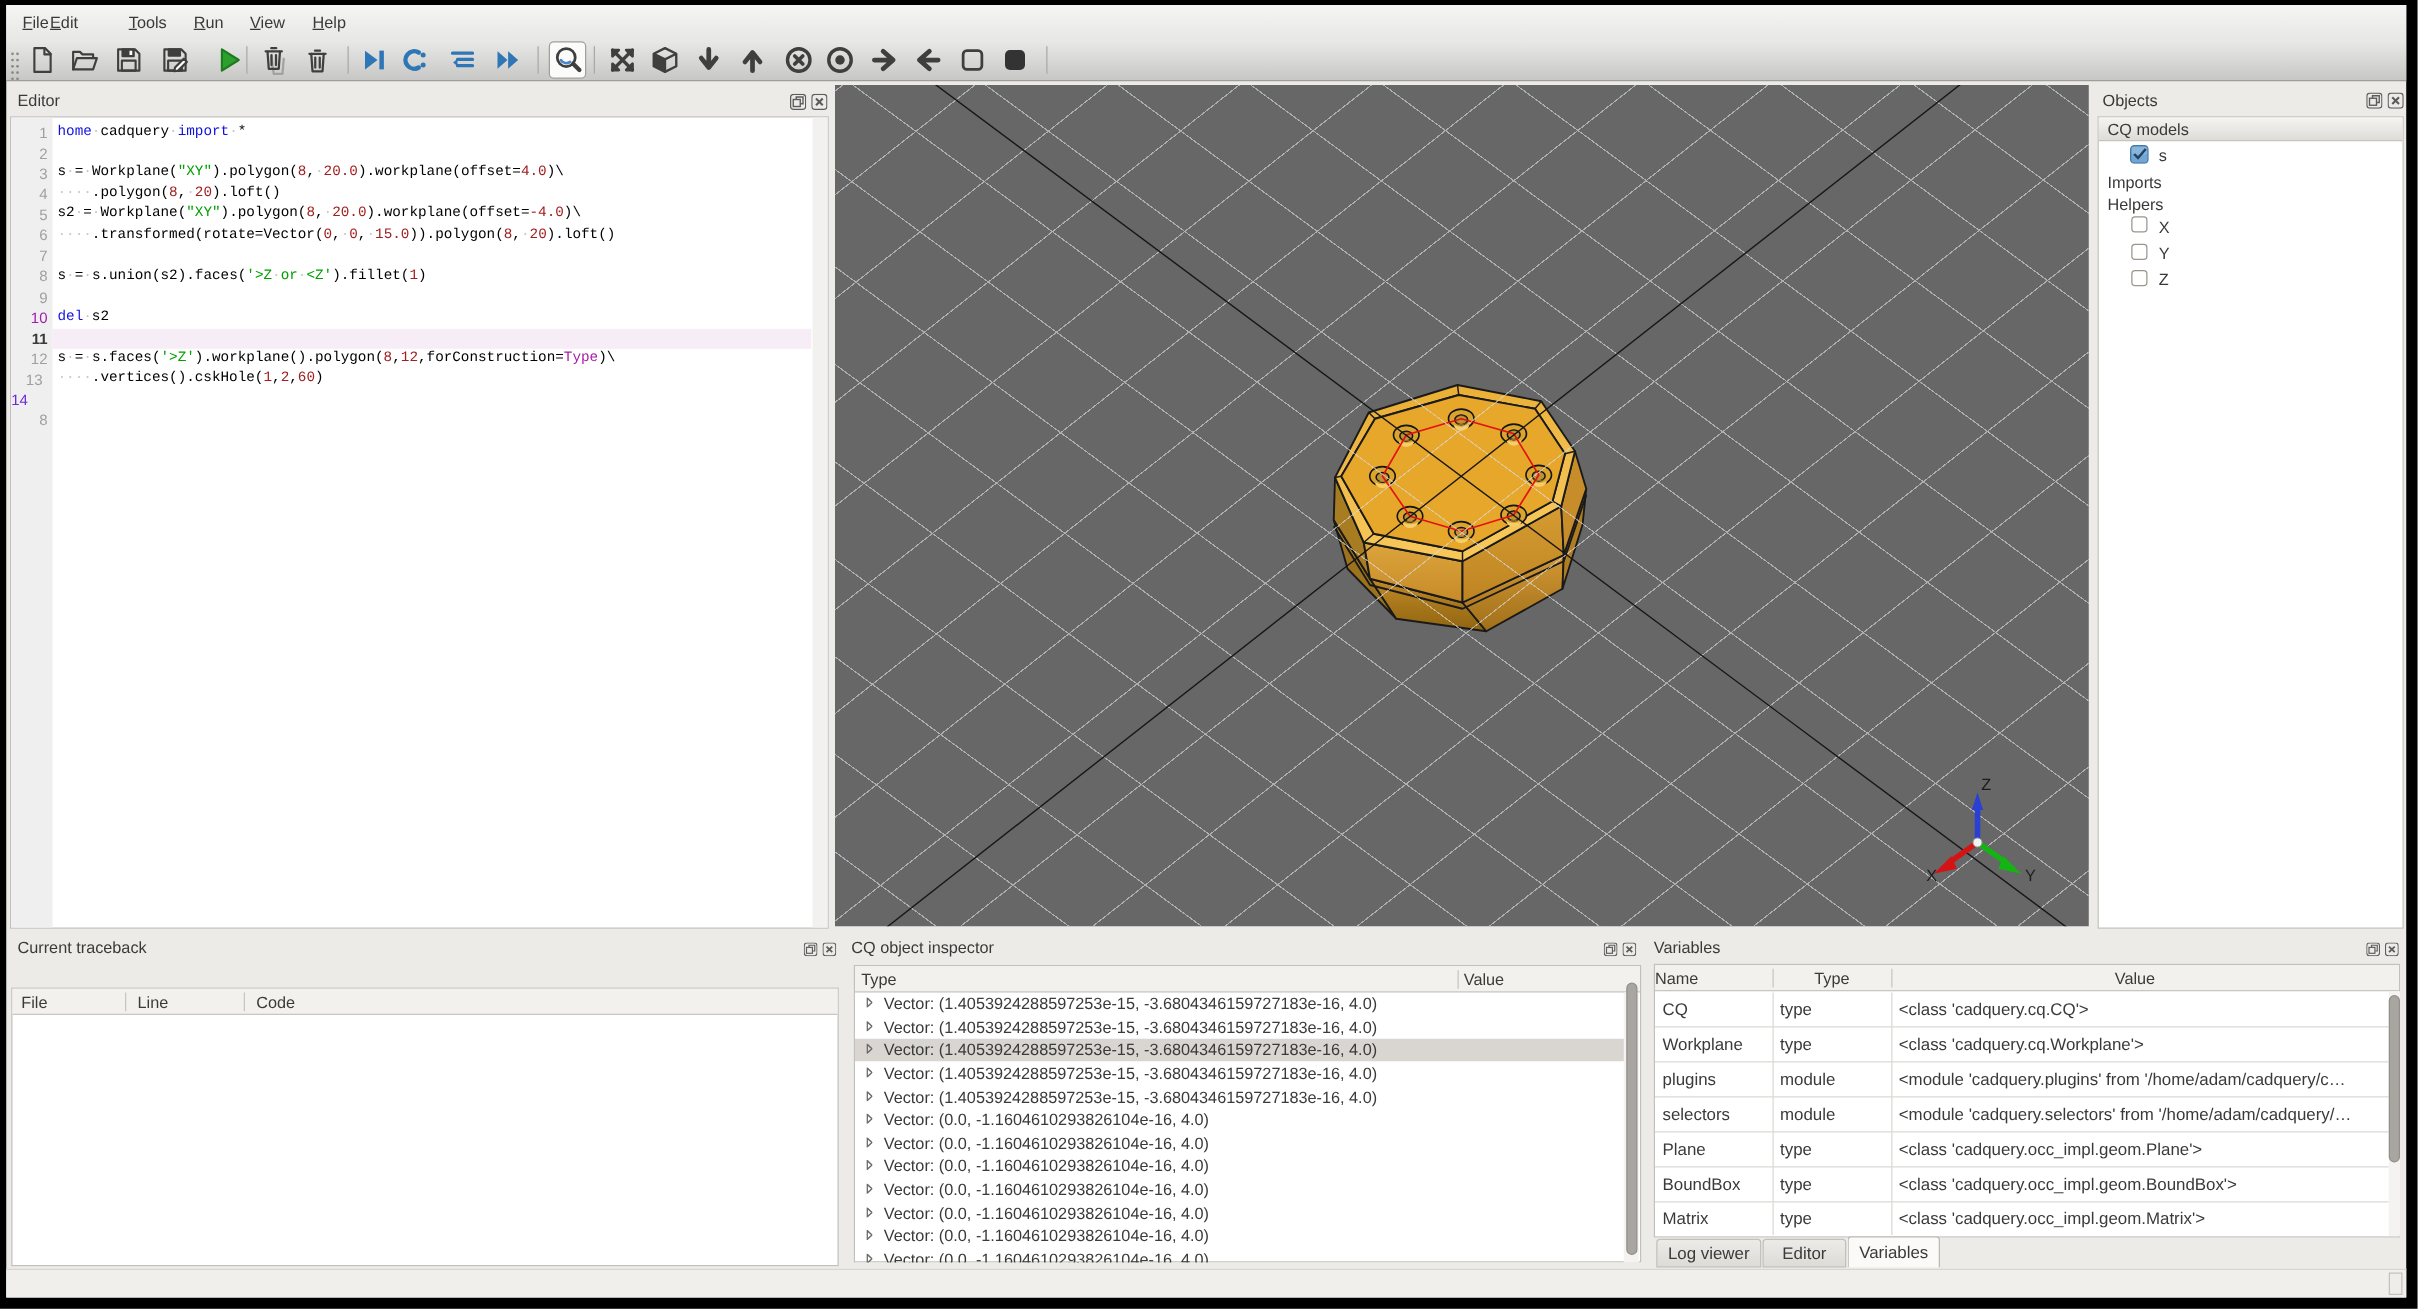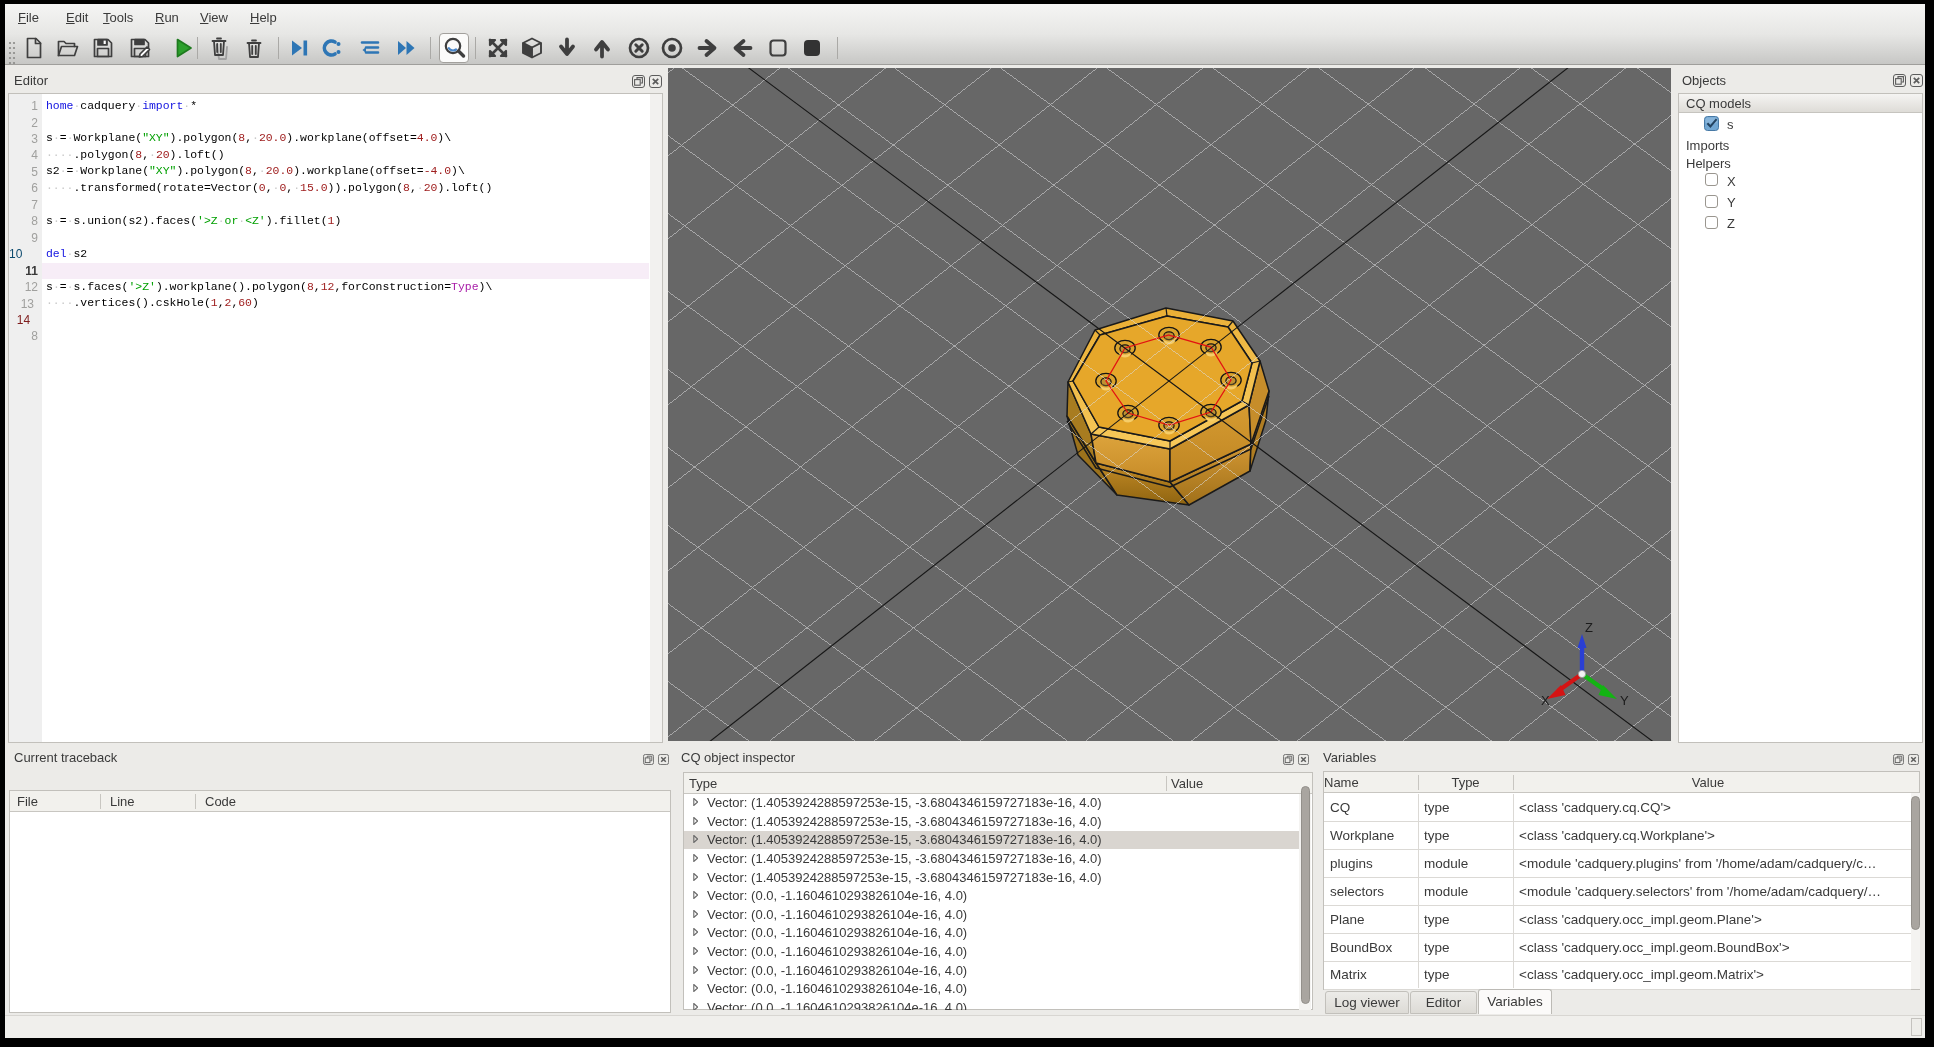--- a/index.html
+++ b/index.html
@@ -6,21 +6,21 @@
 .ttl{position:absolute;font:13px "Liberation Sans",sans-serif;color:#3a3a3a}
 .t13{font:13px "Liberation Sans",sans-serif;color:#3a3a3a}
 .t14{font:13.5px "Liberation Sans",sans-serif;color:#3a3a3a}
 pre.code{position:absolute;font:11.45px "Liberation Mono",monospace;color:#000;line-height:16.4px;white-space:pre}
 pre.code i{font-style:normal}
 i.k{color:#1212e0} i.s{color:#00a000} i.n{color:#a02020} i.m{color:#a81ca8} i.w{color:#c9c9c9}
 </style></head><body>
 <div id="win">
 <div style="position:absolute;left:0;top:0;width:1920px;height:29px;background:linear-gradient(#f5f5f4,#e7e7e5)"></div>
     <div style="position:absolute;left:13px;top:6px;font:13px 'Liberation Sans',sans-serif;color:#3a3a3a"><span style="text-decoration:underline">F</span>ile</div>
-    <div style="position:absolute;left:61px;top:6px;font:13px 'Liberation Sans',sans-serif;color:#3a3a3a"><span style="text-decoration:underline">E</span>dit</div>
+    <div style="position:absolute;left:35px;top:6px;font:13px 'Liberation Sans',sans-serif;color:#3a3a3a"><span style="text-decoration:underline">E</span>dit</div>
     <div style="position:absolute;left:98px;top:6px;font:13px 'Liberation Sans',sans-serif;color:#3a3a3a"><span style="text-decoration:underline">T</span>ools</div>
     <div style="position:absolute;left:150px;top:6px;font:13px 'Liberation Sans',sans-serif;color:#3a3a3a"><span style="text-decoration:underline">R</span>un</div>
     <div style="position:absolute;left:195px;top:6px;font:13px 'Liberation Sans',sans-serif;color:#3a3a3a"><span style="text-decoration:underline">V</span>iew</div>
     <div style="position:absolute;left:245px;top:6px;font:13px 'Liberation Sans',sans-serif;color:#3a3a3a"><span style="text-decoration:underline">H</span>elp</div>
 <div style="position:absolute;left:0;top:29px;width:1920px;height:32px;background:linear-gradient(#e8e8e6,#c7c7c5);border-bottom:1px solid #9f9e9b"></div>
     <svg style="position:absolute;left:3px;top:36px" width="8" height="26" viewBox="0 0 8 26">
       <g fill="#8a8a88">
         <circle cx="2" cy="3" r="1.1"></circle>
         <circle cx="6" cy="3" r="1.1"></circle>
         <circle cx="2" cy="8" r="1.1"></circle>
@@ -193,29 +193,29 @@
       <div style="position:absolute;left:4px;top:82.4px;width:29px;text-align:right;font:12px 'Liberation Sans',sans-serif;color:#a0a09e">4</div>
       <pre class="code" style="left:41px;top:80.9px"><i class="w">····</i>.polygon(<i class="n">8</i>,<i class="w">·</i><i class="n">20</i>).loft()</pre>
       <div style="position:absolute;left:4px;top:98.8px;width:29px;text-align:right;font:12px 'Liberation Sans',sans-serif;color:#a0a09e">5</div>
       <pre class="code" style="left:41px;top:97.3px">s2<i class="w">·</i>=<i class="w">·</i>Workplane(<i class="s">"XY"</i>).polygon(<i class="n">8</i>,<i class="w">·</i><i class="n">20.0</i>).workplane(offset=<i class="n">-4.0</i>)\</pre>
       <div style="position:absolute;left:4px;top:115.3px;width:29px;text-align:right;font:12px 'Liberation Sans',sans-serif;color:#a0a09e">6</div>
       <pre class="code" style="left:41px;top:113.8px"><i class="w">····</i>.transformed(rotate=Vector(<i class="n">0</i>,<i class="w">·</i><i class="n">0</i>,<i class="w">·</i><i class="n">15.0</i>)).polygon(<i class="n">8</i>,<i class="w">·</i><i class="n">20</i>).loft()</pre>
       <div style="position:absolute;left:4px;top:131.8px;width:29px;text-align:right;font:12px 'Liberation Sans',sans-serif;color:#a0a09e">7</div>
       <div style="position:absolute;left:4px;top:148.2px;width:29px;text-align:right;font:12px 'Liberation Sans',sans-serif;color:#a0a09e">8</div>
       <pre class="code" style="left:41px;top:146.7px">s<i class="w">·</i>=<i class="w">·</i>s.union(s2).faces(<i class="s">'&gt;Z</i><i class="w">·</i><i class="s">or</i><i class="w">·</i><i class="s">&lt;Z'</i>).fillet(<i class="n">1</i>)</pre>
       <div style="position:absolute;left:4px;top:164.7px;width:29px;text-align:right;font:12px 'Liberation Sans',sans-serif;color:#a0a09e">9</div>
-      <div style="position:absolute;left:4px;top:181.1px;width:29px;text-align:left;font:12px 'Liberation Sans',sans-serif;color:#0c4a6e">10</div>
+      <div style="position:absolute;left:4px;top:181.1px;width:29px;text-align:right;font:12px 'Liberation Sans',sans-serif;color:#a21caf">10</div>
       <pre class="code" style="left:41px;top:179.6px"><i class="k">del</i><i class="w">·</i>s2</pre>
       <div style="position:absolute;left:4px;top:197.6px;width:29px;text-align:right;font:12px 'Liberation Sans',sans-serif;font-weight:bold;color:#3a3a3a">11</div>
       <div style="position:absolute;left:37px;top:196.6px;width:607px;height:16.4px;background:#f7edf7"></div>
       <div style="position:absolute;left:4px;top:214.1px;width:29px;text-align:right;font:12px 'Liberation Sans',sans-serif;color:#a0a09e">12</div>
       <pre class="code" style="left:41px;top:212.6px">s<i class="w">·</i>=<i class="w">·</i>s.faces(<i class="s">'&gt;Z'</i>).workplane().polygon(<i class="n">8</i>,<i class="n">12</i>,forConstruction=<i class="m">Type</i>)\</pre>
       <div style="position:absolute;left:0;top:230.5px;width:29px;text-align:right;font:12px 'Liberation Sans',sans-serif;color:#a0a09e">13</div>
       <pre class="code" style="left:41px;top:229.0px"><i class="w">····</i>.vertices().cskHole(<i class="n">1</i>,<i class="n">2</i>,<i class="n">60</i>)</pre>
-      <div style="position:absolute;left:4px;top:247.0px;width:29px;text-align:center;font:12px 'Liberation Sans',sans-serif;color:#7f1d1d">14</div>
+      <div style="position:absolute;left:4px;top:247.0px;width:29px;text-align:left;font:12px 'Liberation Sans',sans-serif;color:#6d28d9">14</div>
       <div style="position:absolute;left:4px;top:263.4px;width:29px;text-align:right;font:12px 'Liberation Sans',sans-serif;color:#a0a09e">8</div>
       <div style="position:absolute;left:645px;top:28px;width:12px;height:648px;background:#f2f1ef"></div>
     </div>
 <svg width="1003" height="673" viewBox="0 0 1003 673" style="position:absolute;left:663px;top:64px;background:#676767">
       <defs>
 <linearGradient id="sd0" x1="0" y1="0" x2="0" y2="1">
           <stop offset="0" stop-color="#dda43c"></stop>
           <stop offset="1" stop-color="#c68b28"></stop>
         </linearGradient>
 <linearGradient id="sd1" x1="0" y1="0" x2="0" y2="1">

